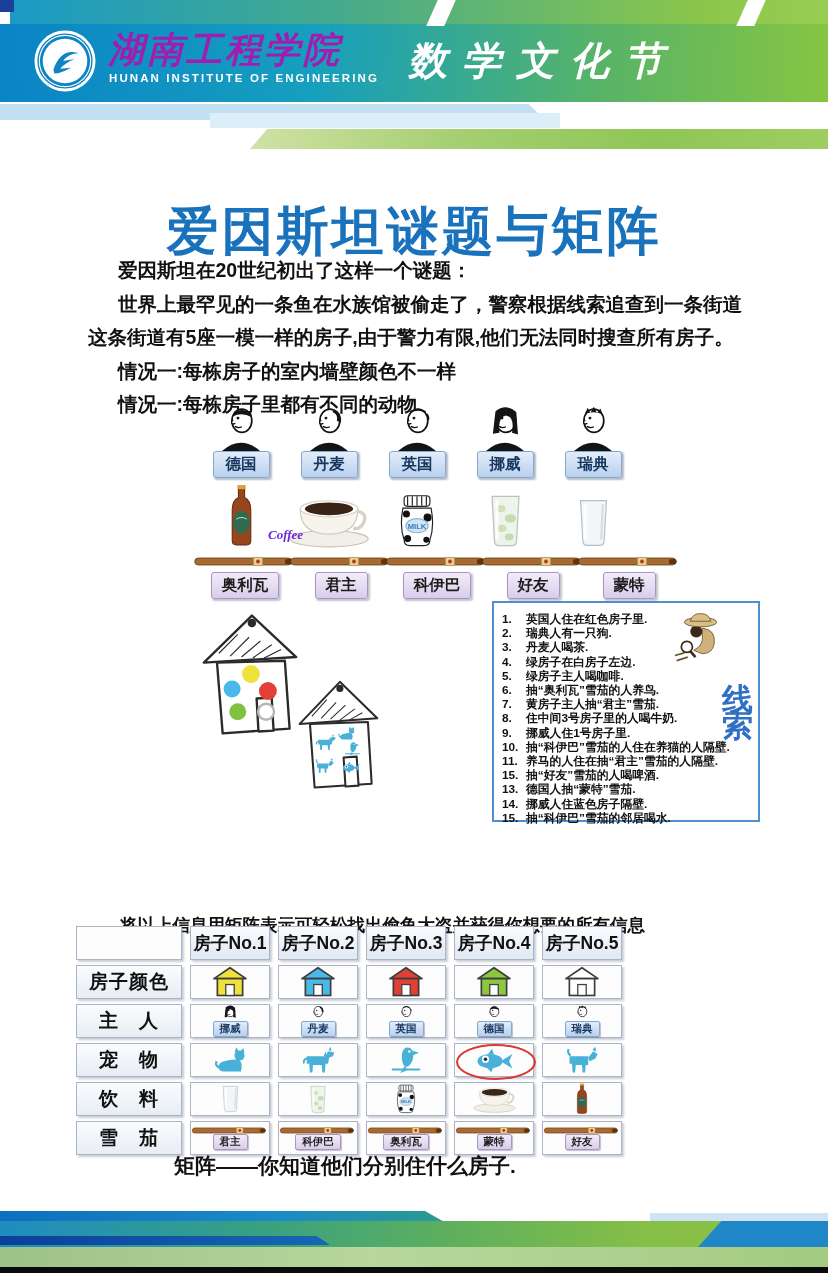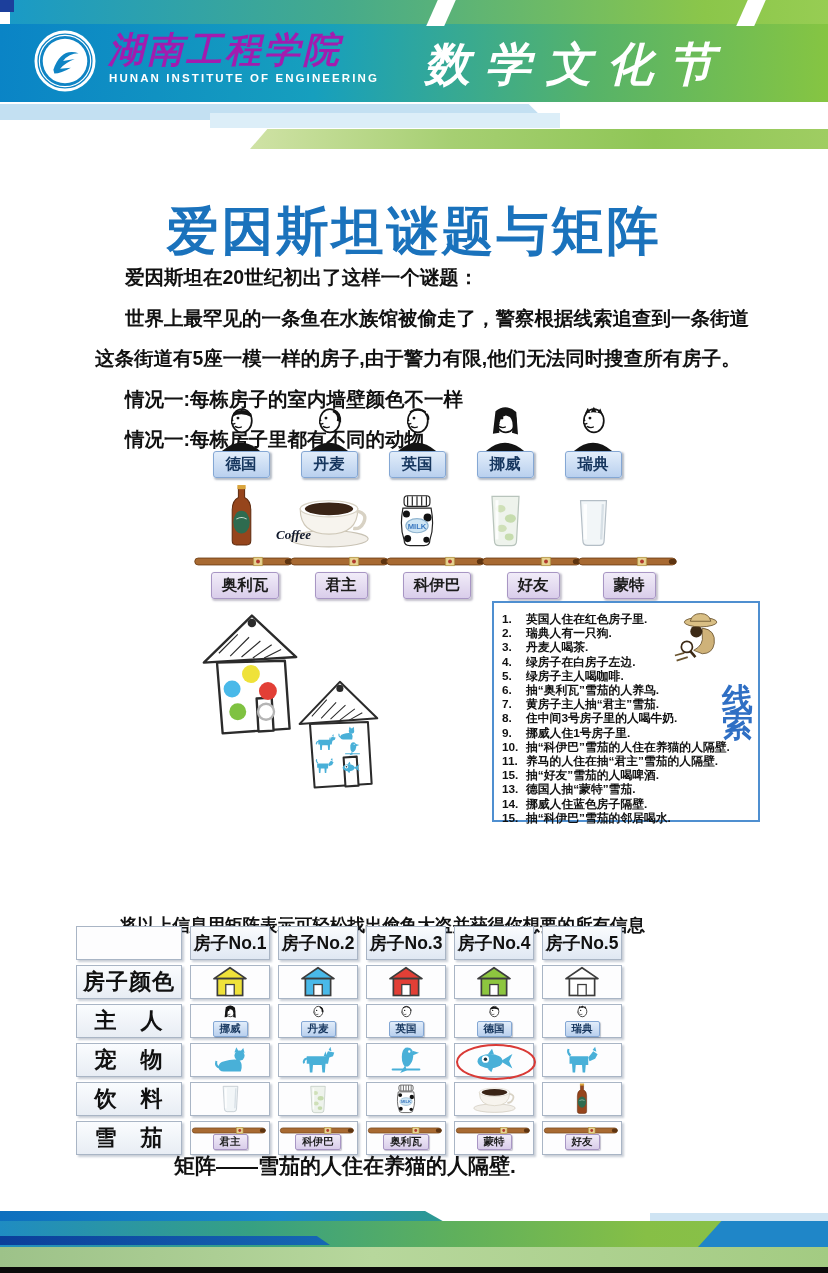--- a/index.html
+++ b/index.html
@@ -10,48 +10,48 @@
   
   .banner-top{position:absolute;left:10px;top:0;right:0;height:26px;
       background:linear-gradient(90deg,#1a9ac6,#45aa8c 40%,#8bc64a 85%,#97cd53);}
   .banner-main{position:absolute;left:0;top:24px;right:0;height:78px;
       background:linear-gradient(92deg,#0a84c6 0%,#169fbe 38%,#57b368 72%,#86c542 100%);}
   .corner-sq{position:absolute;left:0;top:0;width:14px;height:12px;background:#1c3f9c;}
   .slash{position:absolute;top:0;width:18px;height:26px;background:#fff;transform:skewX(-24deg);}
   .school-cn{position:absolute;left:108px;top:26px;font-family:"Liberation Serif","DejaVu Serif",serif;
       font-size:36px;font-weight:bold;font-style:italic;color:#a21caf;letter-spacing:3px;}
   .school-en{position:absolute;left:109px;top:72px;font-size:11.5px;font-weight:bold;color:#fff;letter-spacing:2.1px;}
-  .event-title{position:absolute;left:424px;top:34px;font-size:46px;font-weight:900;font-style:italic;
+  .event-title{position:absolute;left:408px;top:34px;font-size:39px;font-weight:900;font-style:italic;
       color:#fff;letter-spacing:15px;white-space:nowrap;}
   .logo-wrap{position:absolute;left:34px;top:30px;}
   .h-stripe1{position:absolute;left:0;top:104px;width:545px;height:16px;background:#c3e0f2;
       clip-path:polygon(0 0,97% 0,100% 100%,0 100%);}
   .h-stripe1b{position:absolute;left:210px;top:113px;width:350px;height:15px;background:#dceef8;}
   .h-stripe2{position:absolute;left:250px;top:129px;right:0;height:20px;
       background:linear-gradient(90deg,#cfe2a5,#a6cf72 35%,#8fc656 70%,#9fcd62);
       clip-path:polygon(0 100%,3% 0,100% 0,100% 100%);}
 
   
   .poster-title{position:absolute;left:0;top:162px;width:100%;text-align:center;
       font-size:52px;font-weight:900;color:#1a72bc;letter-spacing:3px;}
   .intro{position:absolute;left:84px;top:252px;width:682px;font-size:19.5px;font-weight:700;line-height:29.5px;}
-  .intro p{margin:11px;}
+  .intro p{margin:4px;}
   .intro p.ind{padding-left:30px;}
 
   
   .show-row{position:absolute;left:197px;width:440px;display:flex;justify-content:space-between;}
   .show-item{width:96px;display:flex;flex-direction:column;align-items:center;justify-content:flex-end;}
   .tag-blue{background:linear-gradient(#e2edfa,#b9d0ee);border:1px solid #84a7d4;color:#16365e;
       font-weight:bold;font-size:15.5px;border-radius:3px;padding:2px 12px;
       box-shadow:1.5px 1.5px 2px rgba(40,60,90,.35);white-space:nowrap;}
   .tag-purple{background:linear-gradient(#f1ecf8,#d9cdea);border:1px solid #a896c4;color:#1c1c1c;
       font-weight:bold;font-size:15.5px;border-radius:3px;padding:2px 10px;
       box-shadow:1.5px 1.5px 2px rgba(60,50,90,.3);white-space:nowrap;}
   .coffee-script{position:absolute;left:268px;top:527px;font-family:"Liberation Serif","DejaVu Serif",serif;
-      font-style:italic;font-weight:bold;font-size:13px;color:#0f172a;margin-left:8px;}
+      font-style:italic;font-weight:bold;font-size:13px;color:#6d28d9;}
 
   
   .clue-box{position:absolute;left:492px;top:601px;width:268px;height:221px;background:#fff;
       border:2px solid #4f8fd0;box-sizing:border-box;padding:9px 6px 6px 8px;}
   .clue-list{margin:0;}
   .clue-item{display:flex;font-size:11.8px;font-weight:bold;line-height:14.2px;}
   .clue-num{width:24px;flex:none;}
   .clue-text{white-space:nowrap;}
   .clue-label{position:absolute;right:8px;top:84px;width:28px;font-size:31px;line-height:26px;
       font-weight:900;color:#2f6fc4;word-break:break-all;text-align:center;}
@@ -61,21 +61,21 @@
   .question{position:absolute;left:74px;top:831px;width:694px;font-size:21px;font-weight:700;
       line-height:33px;text-indent:42px;margin:0;}
   .matrix-intro{position:absolute;left:104px;top:897px;font-size:17.5px;font-weight:700;margin:16px;}
 
   
   .matrix{position:absolute;left:76px;top:926px;width:544px;display:grid;
       grid-template-columns:106px repeat(5,1fr);grid-auto-rows:34px;gap:5px 8px;}
   .cell{background:#fdfdfe;border:1px solid #a9b5c5;box-shadow:2px 2px 2px rgba(60,80,110,.28);
       display:flex;flex-direction:column;align-items:center;justify-content:center;position:relative;overflow:visible;}
   .cell.head{background:linear-gradient(#fafcfe,#e0e8f3);font-weight:800;font-size:17.5px;}
-  .cell.rowhead{background:linear-gradient(#fafcfe,#e8edf4);font-weight:800;font-size:22px;letter-spacing:1px;text-align:right;}
+  .cell.rowhead{background:linear-gradient(#fafcfe,#e8edf4);font-weight:800;font-size:19px;letter-spacing:1px;text-align:right;}
   .cell .mini-tag-blue{background:linear-gradient(#e2edfa,#b9d0ee);border:1px solid #84a7d4;color:#16365e;
       font-weight:bold;font-size:10.5px;border-radius:2px;padding:0 6px;margin-top:-4px;z-index:2;
       box-shadow:1px 1px 1px rgba(40,60,90,.3);}
   .cell .mini-tag-purple{background:linear-gradient(#f1ecf8,#d9cdea);border:1px solid #a896c4;color:#1c1c1c;
       font-weight:bold;font-size:10.5px;border-radius:2px;padding:0 6px;margin-top:-1px;z-index:2;
       box-shadow:1px 1px 1px rgba(60,50,90,.3);}
   .red-ellipse{position:absolute;left:50%;top:50%;width:76px;height:32px;margin:-16px 0 0 -38px;
       border:2.5px solid #d93a36;border-radius:50%;pointer-events:none;}
 
   .caption{position:absolute;left:174px;top:1152px;font-size:21px;font-weight:800;margin:0;}
@@ -627,21 +627,21 @@
       <span class="mini-tag-purple">蒙特</span>
       </div>
     <div class="cell">
       <svg width="78" height="9" viewBox="0 0 120 12">
           <use href="#sym-cigar"></use>
         </svg>
       <span class="mini-tag-purple">好友</span>
       </div>
   </section>
 
-  <p class="caption">矩阵——雪茄的人住在养猫的人隔壁.</p>
+  <p class="caption">矩阵——你知道他们分别住什么房子.</p>
 
   <footer>
     <div class="f-band1"></div>
     <div class="f-band5"></div>
     <div class="f-band2"></div>
     <div class="f-band2b"></div>
     <div class="f-band3"></div>
     <div class="f-band4"></div>
     <div class="f-bottom"></div>
   </footer>

